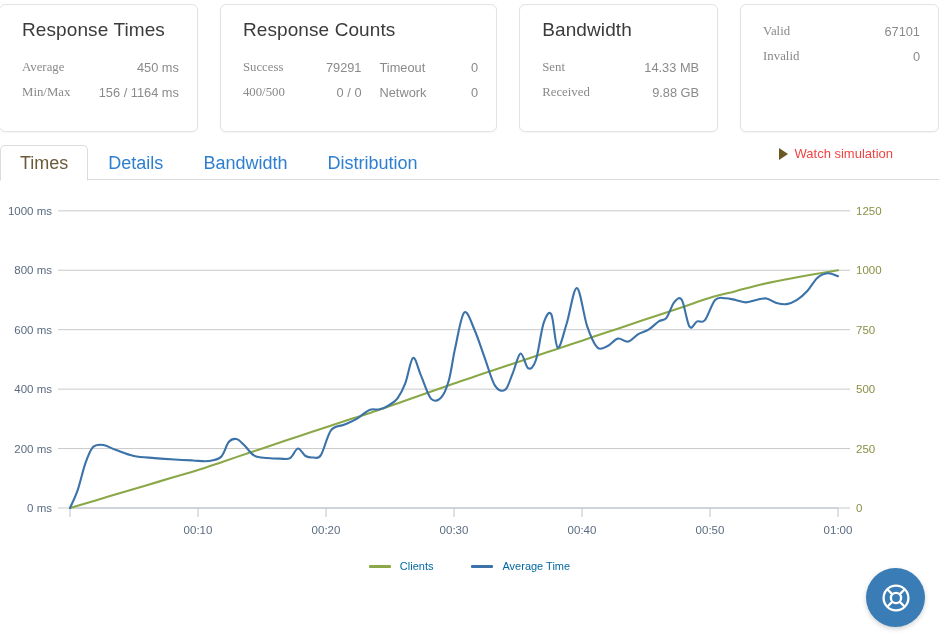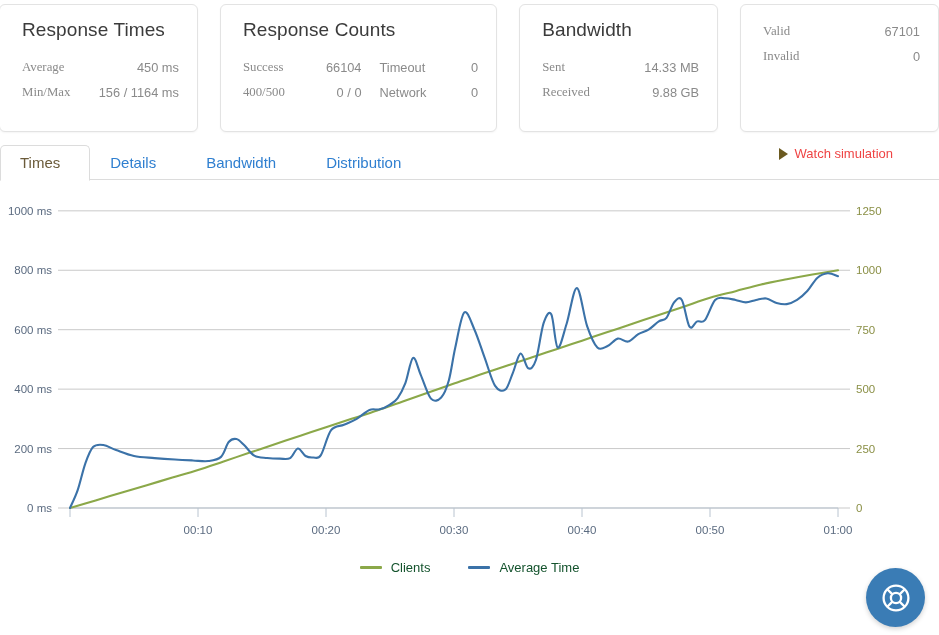--- a/index.html
+++ b/index.html
@@ -59,22 +59,22 @@
     margin-top: 6px;
   }
   .tabs {
     display: flex;
     align-items: flex-end;
     height: 34px;
     position: relative;
     z-index: 2;
   }
   .tab {
-    font-size: 15px;
-    padding: 8px 29px 8px 19px;
+    font-size: 18px;
+    padding: 8px 19px 8px 19px;
     color: #2f7fd0;
     cursor: pointer;
     line-height: 18px;
     border: 1px solid transparent;
     border-bottom: none;
     background: transparent;
     white-space: nowrap;
   }
   .tab.active {
     color: #6b5b3a;
@@ -125,21 +125,21 @@
     position: absolute;
     left: 0; right: 0;
     top: 380px;
     display: flex;
     justify-content: center;
     gap: 38px;
     align-items: center;
   }
   .legend-item { display: flex; align-items: center; gap: 9px; }
   .legend-swatch { width: 22px; height: 3px; border-radius: 1px; display: inline-block; }
-  .legend-label { font-size: 13px; color: #14532d; }
+  .legend-label { font-size: 11px; color: #0369a1; }
 
   
   .help-fab {
     position: absolute;
     right: 14px;
     bottom: 8px;
     width: 59px; height: 59px;
     border-radius: 50%;
     background: #3a7cb5;
     display: flex; align-items: center; justify-content: center;
@@ -167,21 +167,21 @@
     </tbody>
       </table>
   </div>
 
   <div class="card card-2">
     <div class="card-title">Response Counts</div>
     <table class="stat-table">
       <tbody>
           <tr>
         <td class="stat-label">Success</td>
-        <td class="stat-value">66104</td>
+        <td class="stat-value">79291</td>
         <td class="stat-label-2">Timeout</td>
         <td class="stat-value-2">0</td>
       </tr>
       <tr>
         <td class="stat-label">400/500</td>
         <td class="stat-value">0 / 0</td>
         <td class="stat-label-2">Network</td>
         <td class="stat-value-2">0</td>
       </tr>
     </tbody>

